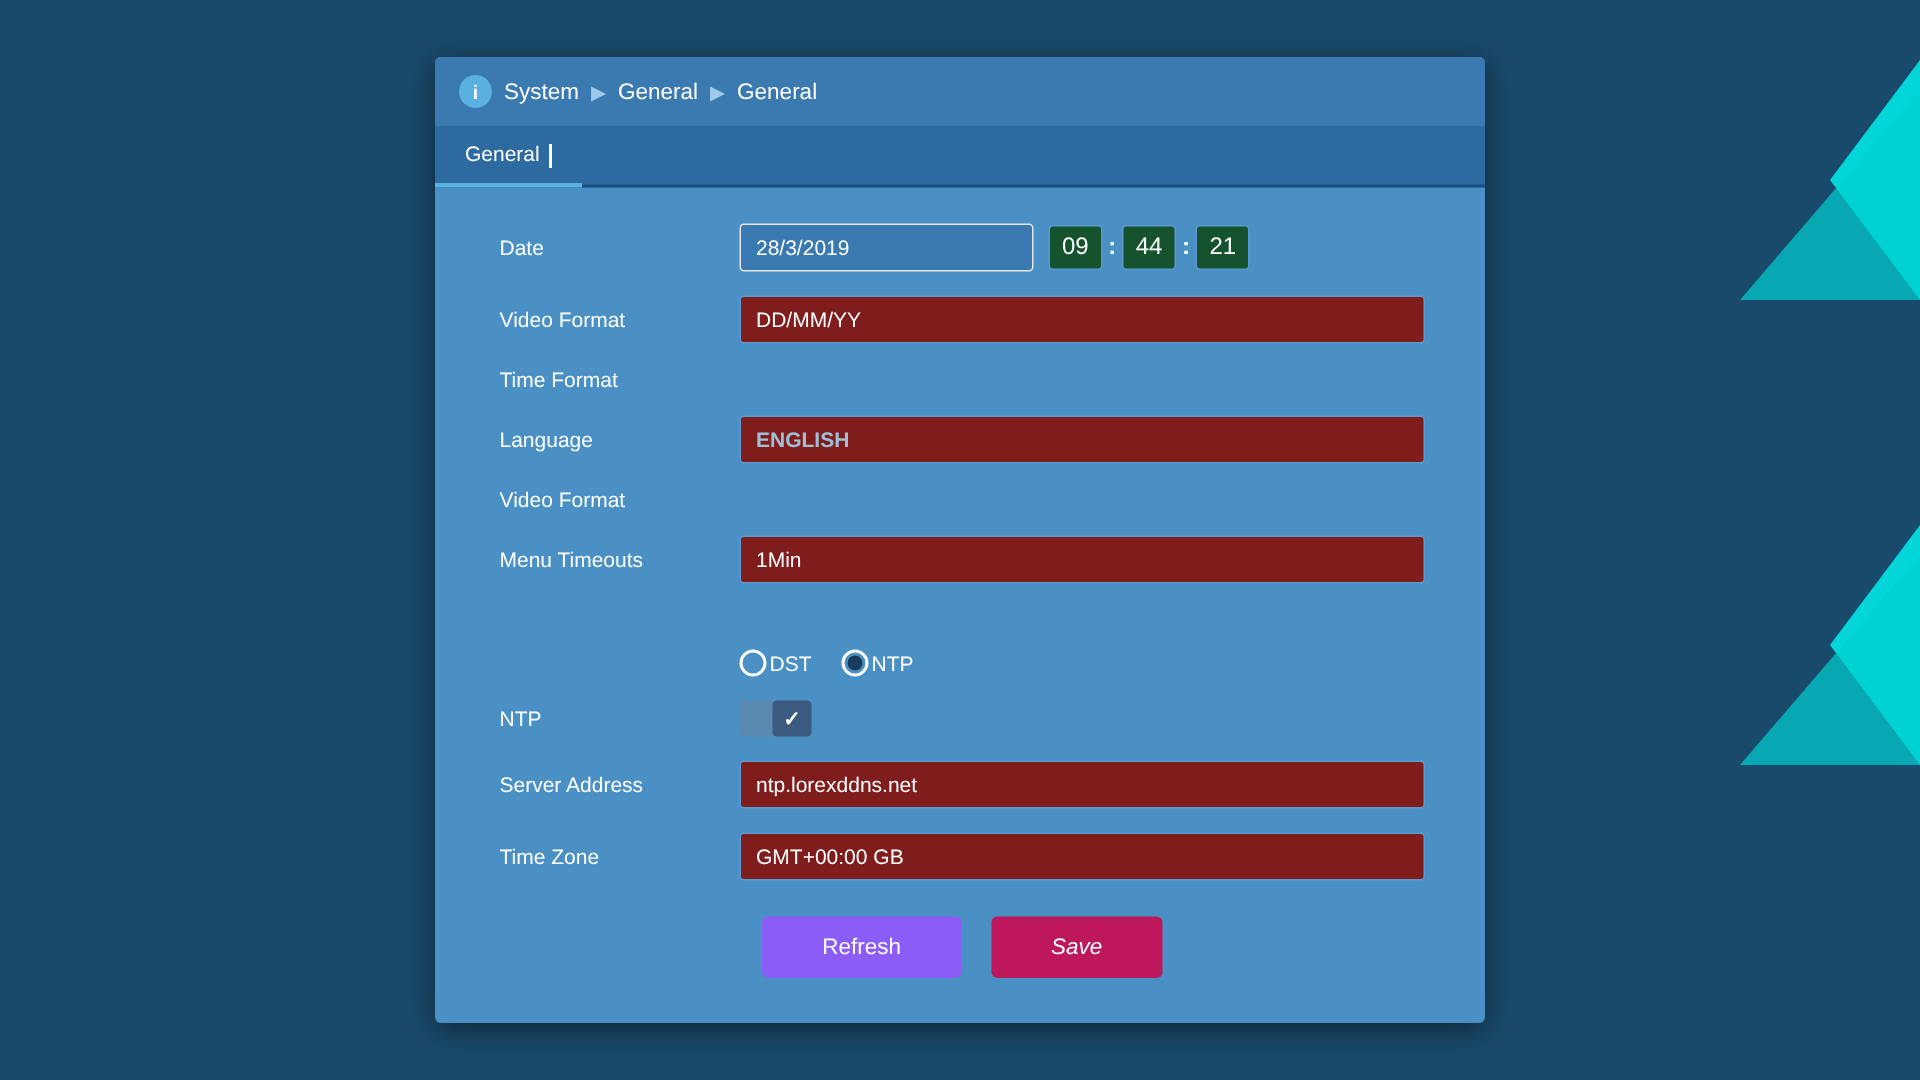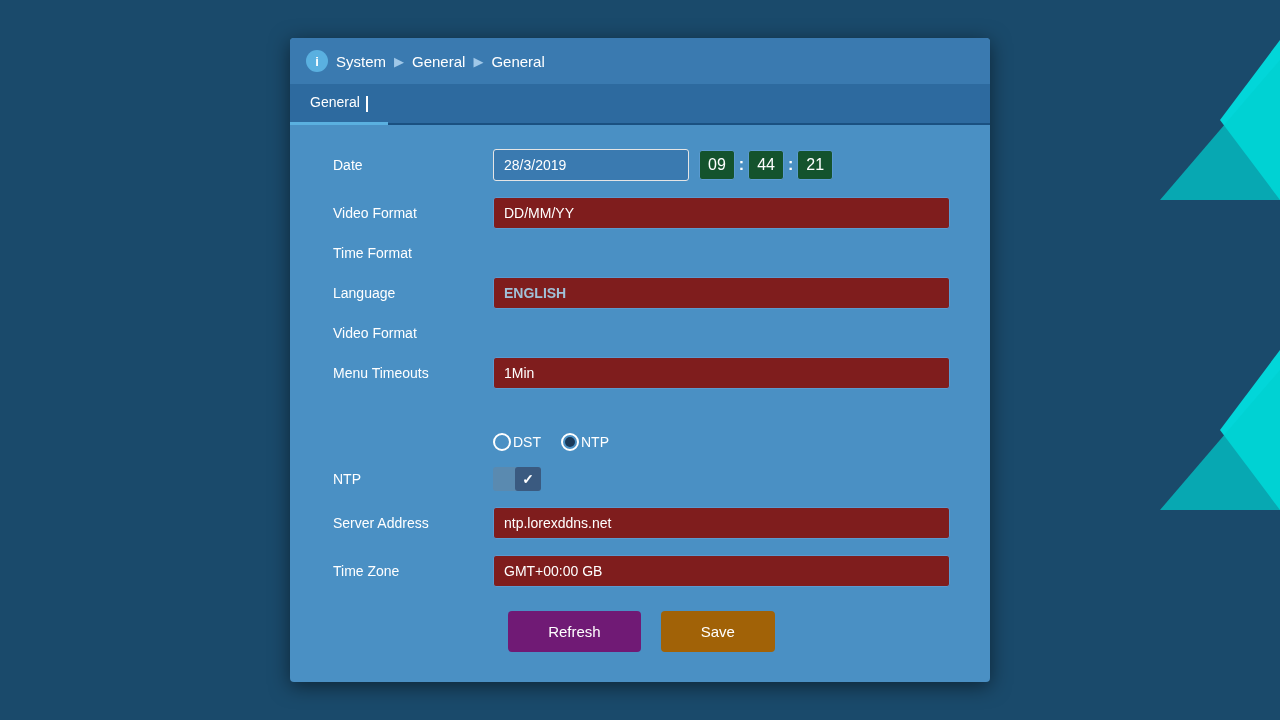--- a/index.html
+++ b/index.html
@@ -238,25 +238,26 @@
       padding: 12px 40px;
       border: none;
       border-radius: 4px;
       font-size: 15px;
       cursor: pointer;
       color: white;
       font-weight: 500;
     }
 
     .btn-refresh {
-      background: #701a75;
+      background: #8b5cf6;
     }
 
     .btn-save {
-      background: #a16207;
+      background: #be185d;
+      font-style: italic;
     }
 
     
     .ntp-toggle {
       display: flex;
       align-items: center;
     }
 
     .toggle-bg {
       width: 48px;

